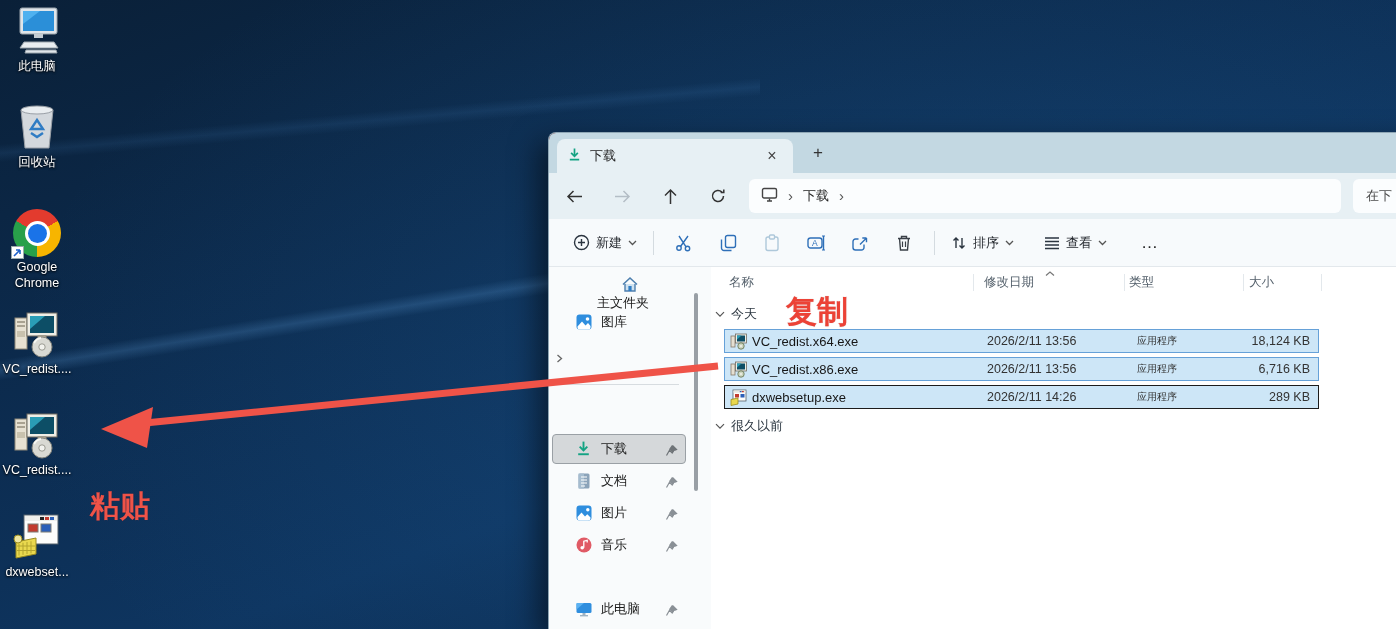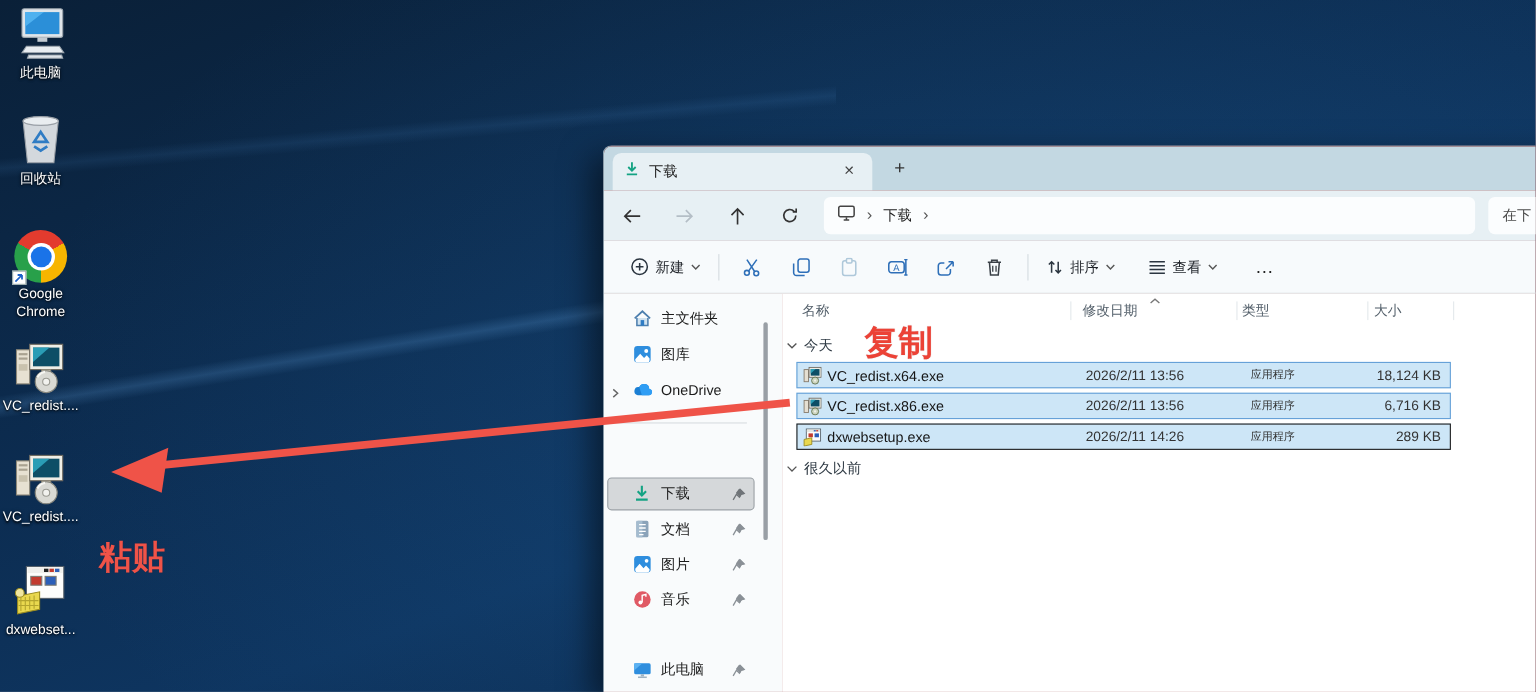--- a/index.html
+++ b/index.html
@@ -325,21 +325,21 @@
       <svg width="9" height="6" viewBox="0 0 9 6">
           <path d="M1 1l3.5 3.5L8 1" stroke="#555" stroke-width="1.3" fill="none"></path>
         </svg>
     </div>
     <div class="more" style="margin-left:14px;">…</div>
   </div>
 
   <div class="main">
     <div class="sidebar">
 
-      <div class="sitem" style="top:8px;">
+      <div class="sitem" style="top:8px;flex-direction:column;">
         <span class="sic">
           <svg width="18" height="18" viewBox="0 0 18 18">
               <path d="M2 8.5L9 2l7 6.5" fill="none" stroke="#4d7fae" stroke-width="1.6"></path>
               <path d="M4 8v7h10V8" fill="#cfe2f0" stroke="#4d7fae" stroke-width="1.4"></path>
               <rect x="7.4" y="10" width="3.2" height="5" fill="#2f7cc4"></rect>
             </svg>
         </span>
         <span class="slabel">主文件夹</span>
       </div>
 
@@ -352,29 +352,20 @@
             </svg>
         </span>
         <span class="slabel">图库</span>
       </div>
 
       <span class="schev" style="top:82px;">
         <svg width="9" height="9" viewBox="0 0 9 9">
             <path d="M2.5 1l4 3.5-4 3.5" stroke="#666" stroke-width="1.3" fill="none"></path>
           </svg>
       </span>
-      <div class="sitem" style="top:72px;">
-        <span class="sic">
-          <svg width="19" height="18" viewBox="0 0 19 13">
-              <path d="M5 12h10.5a3 3 0 0 0 .6-5.95A5 5 0 0 0 6.5 4.3 3.9 3.9 0 0 0 5 12z" fill="#1b7fd4"></path>
-              <path d="M6.5 4.3A5 5 0 0 1 16.1 6a3 3 0 0 1-.6 6H9z" fill="#2f9df4"></path>
-            </svg>
-        </span>
-        <span class="slabel">OneDrive</span>
-      </div>
 
       <div class="sdivider"></div>
 
       <div class="sitem" style="top:135px;margin-top:24px;">
         <span class="sic">
           <svg width="18" height="18" viewBox="0 0 18 18">
               <rect x="1.5" y="3" width="15" height="10.5" rx="1.5" fill="#2f8ede"></rect>
               <polygon points="1.5,3 9,3 1.5,10" fill="#5cb2f2"></polygon>
               <rect x="6.5" y="14" width="5" height="1.6" fill="#9fb3c3"></rect>
             </svg>

